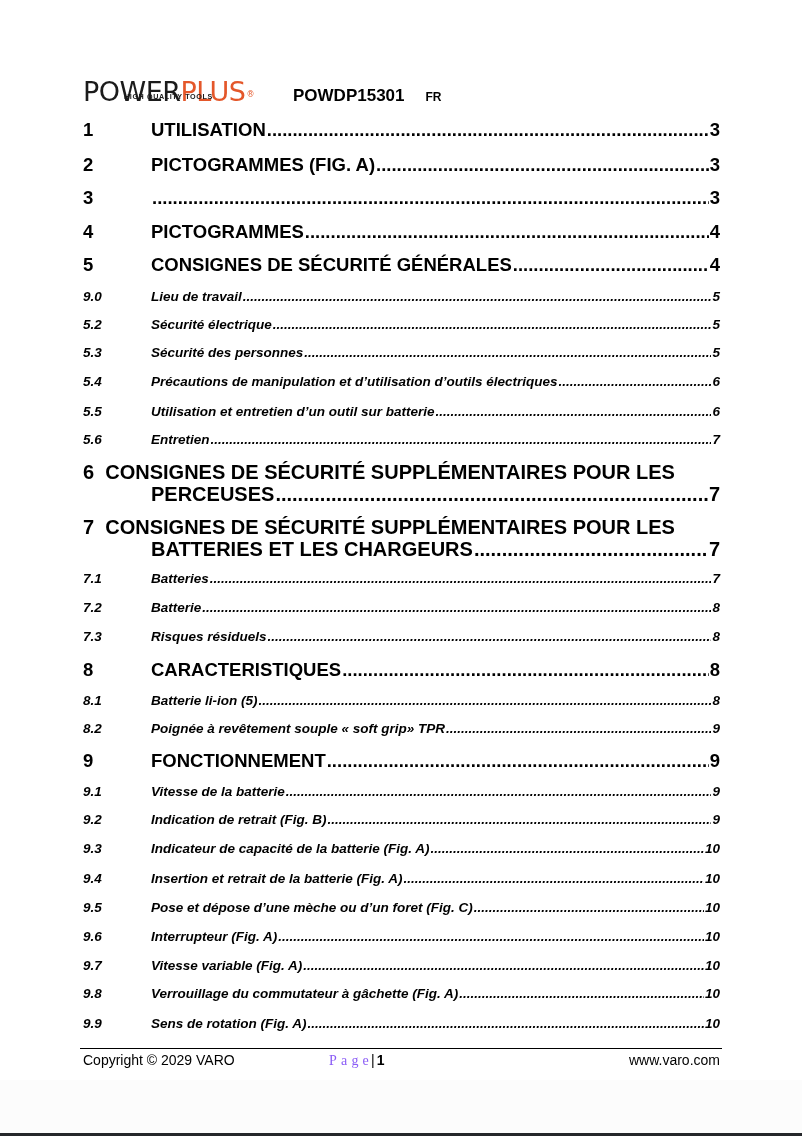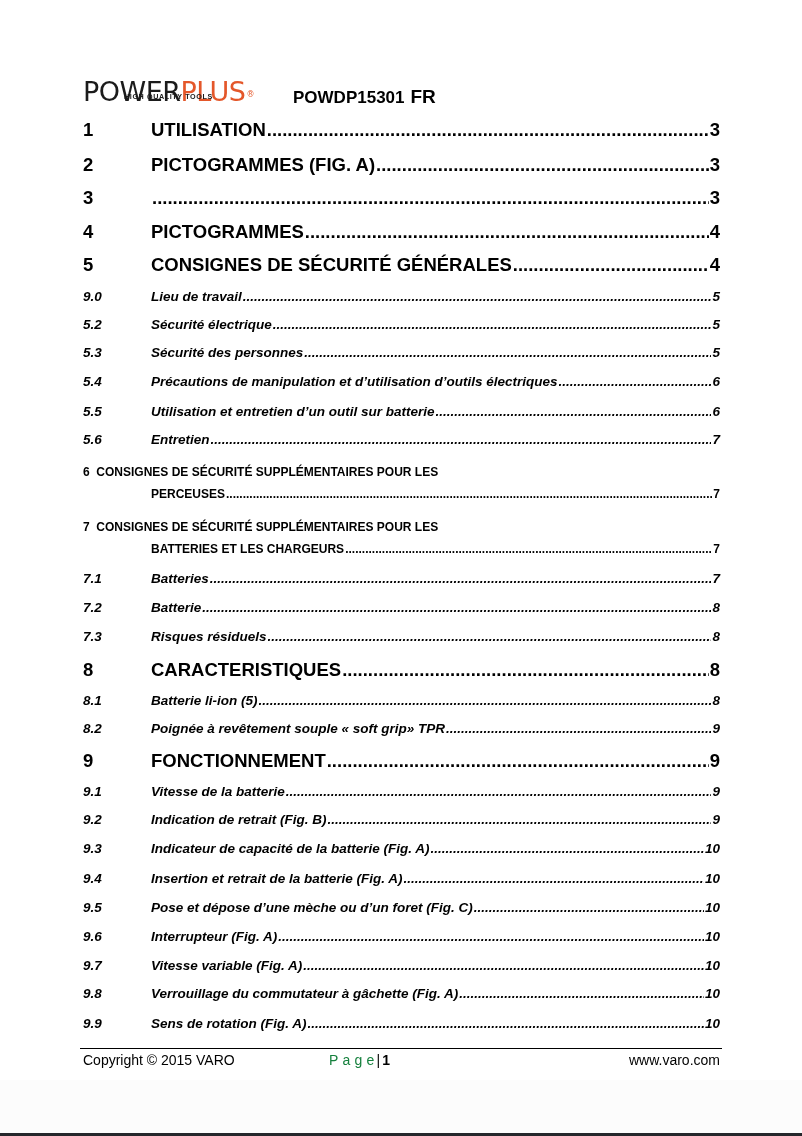--- a/index.html
+++ b/index.html
@@ -32,21 +32,21 @@
     .logo-reg { font-size: 8px; vertical-align: top; color: #e4572a; position: relative; top: 3px; left: 1px;}
     .logo-tagline {
       position: absolute; left: 1px; top: 26px;
       font-family: Liberation Sans, sans-serif; font-weight: bold;
       font-size: 7.2px; letter-spacing: 0.6px; color: #1b1b1b; white-space: nowrap; padding-left: 40px;
     }
     .model {
       position: absolute; left: 210px; top: 20px;
       font-weight: bold; font-size: 17px; white-space: nowrap;
     }
-    .model .lang { font-size: 19px; margin-left: 6px; }
+    .model .lang { font-size: 12px; margin-left: 21px; }
 
     
     .toc { position: absolute; left: 83px; top: 0; width: 637px; }
     .row {
       position: absolute; left: 0; width: 637px; display: flex; align-items: baseline;
       white-space: nowrap;
     }
     .num { flex: 0 0 auto; }
     .title { flex: 0 0 auto; }
     .dots {
@@ -58,30 +58,30 @@
     }
     .page { flex: 0 0 auto; }
 
     .lvl1 { font-weight: bold; font-size: 18.5px; line-height: 22px; }
     .lvl1 .num { width: 68px; }
     .lvl1 .dots { font-size: 18.5px; }
 
     .lvl2 { font-weight: bold; font-style: italic; font-size: 13.5px; line-height: 16px; }
     .lvl2 .num { width: 68px; }
 
-    .wrap { font-weight: bold; font-size: 12px; line-height: 22px; }
+    .wrap { font-weight: bold; font-size: 20px; line-height: 22px; }
     .wrap-first { position: absolute; left: 0; white-space: nowrap; }
     .wrap-second { position: absolute; left: 68px; width: 569px; display: flex; align-items: center; white-space: nowrap; }
 
     
     .footer-rule { position: absolute; left: 80px; top: 1048px; width: 642px; height: 1px; background: #000; }
     .footer { position: absolute; left: 83px; top: 1052px; width: 637px; height: 18px; font-size: 14px; }
     .footer .copyright { position: absolute; left: 0; top: 0; }
     .footer .pager { position: absolute; left: 246px; top: 0; }
-    .footer .pager .plabel { color: #15803d; letter-spacing: 4.2px; }
+    .footer .pager .plabel { color: #8b5cf6; letter-spacing: 4.2px; font-family: Liberation Serif, serif; }
     .footer .pager .sep { color: #000; margin: 0 2px 0 -2px; }
     .footer .pager .pnum { font-weight: bold; }
     .footer .site { position: absolute; right: 0; top: 0; }
   </style>
 </head>
 <body>
 
 <div class="page-bottom-fade"></div>
 <div class="page-bottom-edge"></div>
 
@@ -305,18 +305,18 @@
   <div class="row lvl2" style="top:1016px">
     <span class="num">9.9</span>
     <span class="title">Sens de rotation (Fig. A)</span>
     <span class="dots"></span>
     <span class="page">10</span>
   </div>
 </div>
 
 <div class="footer-rule"></div>
 <div class="footer">
-  <span class="copyright">Copyright © 2015 VARO</span>
+  <span class="copyright">Copyright © 2029 VARO</span>
   <span class="pager">
     <span class="plabel">Page</span><span class="sep">|</span><span class="pnum">1</span>
   </span>
   <span class="site">www.varo.com</span>
 </div>
 
 </body></html>

